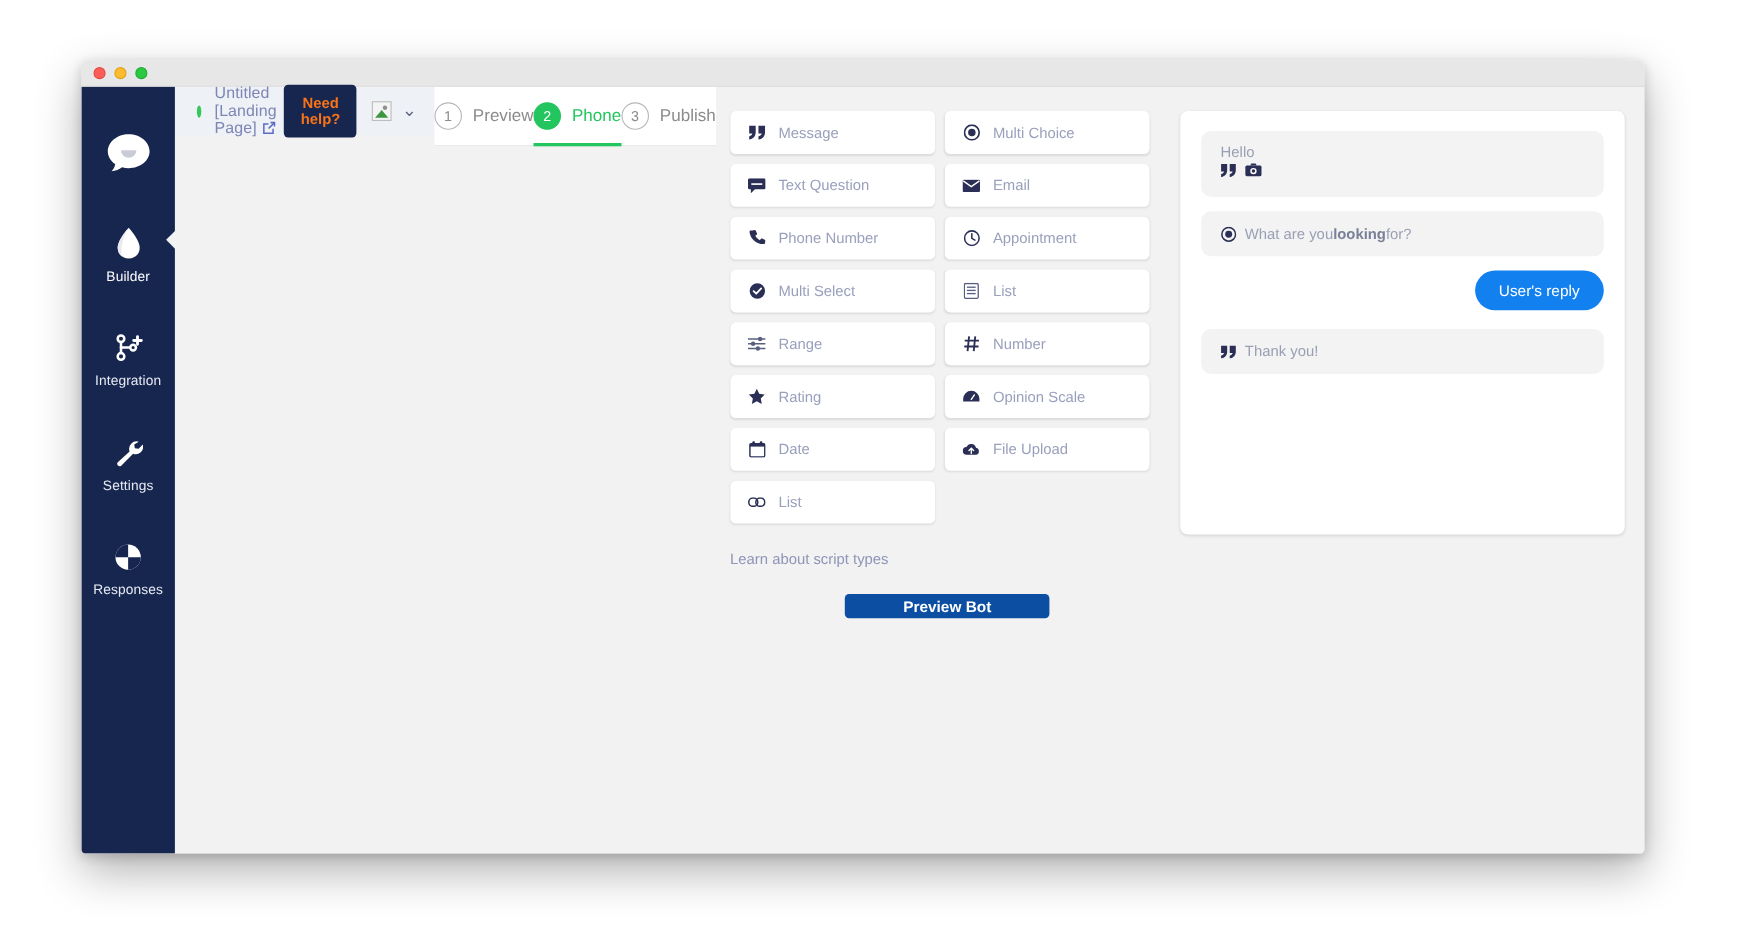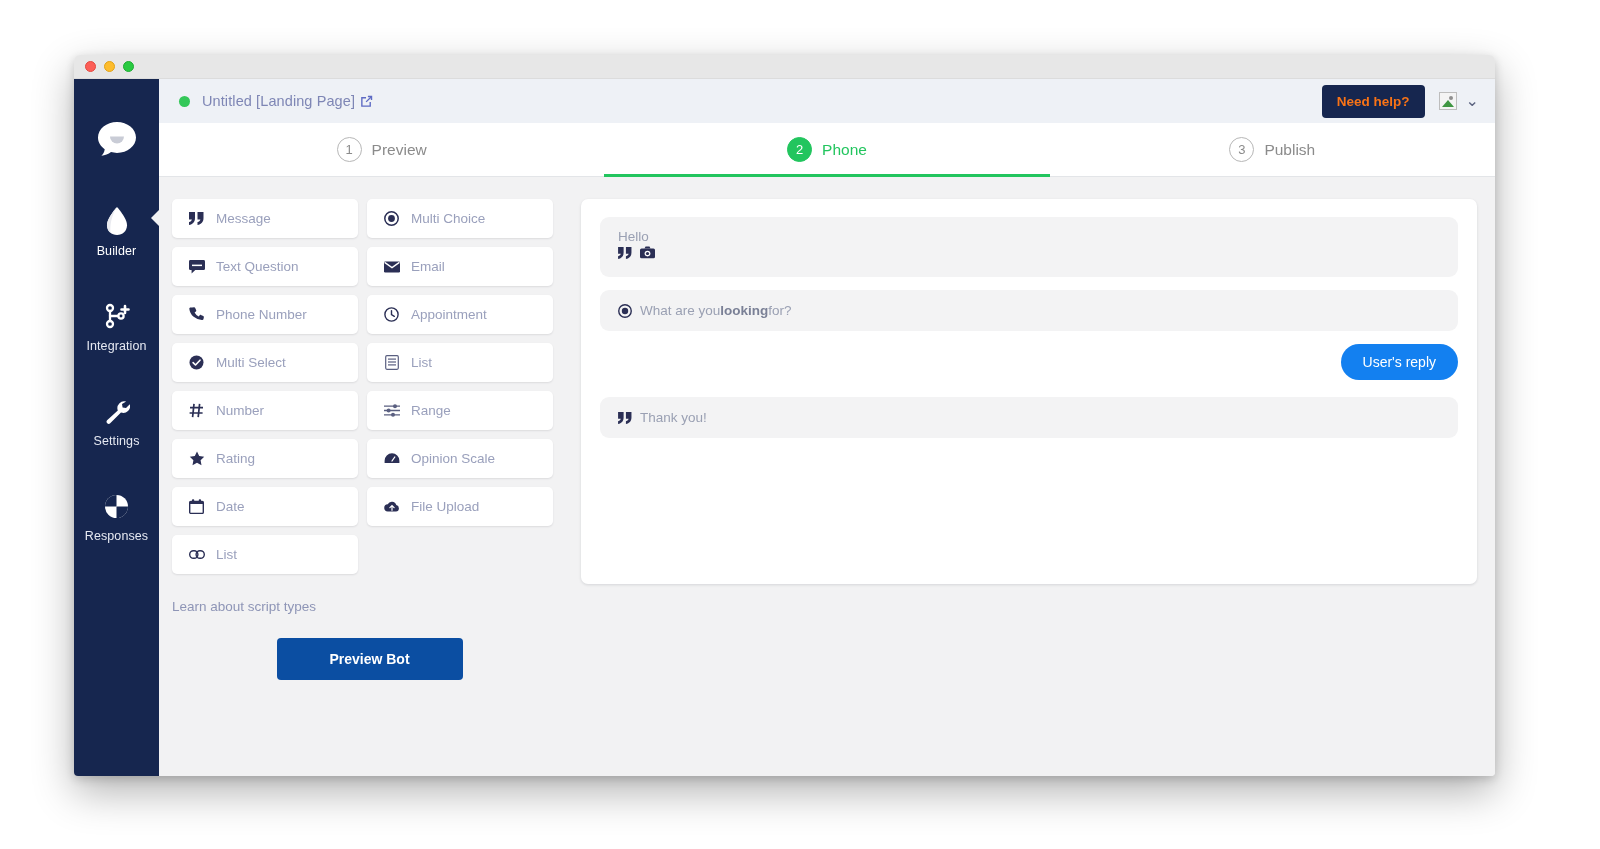--- a/index.html
+++ b/index.html
@@ -72,21 +72,21 @@
   .rail-pointer {
     position: absolute;
     right: -1px; top: 14px;
     width: 0; height: 0;
     border-top: 9px solid transparent;
     border-bottom: 9px solid transparent;
     border-right: 9px solid #f1f2f4;
   }
 
   
-  #pane { flex: 1; display: flex; flex-direction: column; background: #f2f2f3; min-width: 0; }
+  #pane { flex: 1; display: flex; flex-direction: row; background: #f2f2f3; min-width: 0; }
 
   #topbar {
     height: 44px;
     background: #eef1f6;
     display: flex; align-items: center;
     padding: 0 16px 0 20px;
     flex: 0 0 44px;
   }
   #status-dot { width: 11px; height: 11px; border-radius: 50%; background: #34c759; margin-right: 12px; }
   #doc-title {
@@ -192,21 +192,21 @@
     text-align: left;
     margin-top: 25px;
     font-size: 13.5px;
     color: #8e95b6;
     text-decoration: none;
     cursor: pointer;
   }
   #preview-bot {
     display: block;
     margin: 24px auto 0 auto;
-    width: 186px; height: 42px;
+    width: 186px; height: 22px;
     background: #0b4ea2;
     color: #ffffff;
     font-size: 14px; font-weight: bold;
     border: none; border-radius: 4px;
     cursor: pointer;
   }
 
   
   #script-card {
     flex: 1;
@@ -428,37 +428,37 @@
                     <rect x="3" y="3.5" width="8" height="1.2" fill="#5a5f80"></rect>
                     <rect x="3" y="6.4" width="8" height="1.2" fill="#5a5f80"></rect>
                     <rect x="3" y="9.3" width="8" height="1.2" fill="#5a5f80"></rect>
                   </svg>
                 </span>
               <span class="type-label">List</span>
             </div>
 
             <div class="type-card">
               <span class="type-icon">
-                  <svg width="15" height="15" viewBox="0 0 15 15">
-                    <path d="M5 .8 3.6 14.2M10.6.8 9.2 14.2M1 4.6h13M0.6 10h13" fill="none" stroke="#2b2f55" stroke-width="1.7"></path>
-                  </svg>
-                </span>
-              <span class="type-label">Number</span>
-            </div>
-
-            <div class="type-card">
-              <span class="type-icon">
                   <svg width="16" height="13" viewBox="0 0 16 13">
                     <path d="M0 2.2h16M0 6.5h16M0 10.8h16" stroke="#5a5f80" stroke-width="1.3"></path>
                     <circle cx="11" cy="2.2" r="2" fill="#5a5f80"></circle>
                     <circle cx="4.6" cy="6.5" r="2" fill="#5a5f80"></circle>
                     <circle cx="9" cy="10.8" r="2" fill="#5a5f80"></circle>
                   </svg>
                 </span>
               <span class="type-label">Range</span>
+            </div>
+
+            <div class="type-card">
+              <span class="type-icon">
+                  <svg width="15" height="15" viewBox="0 0 15 15">
+                    <path d="M5 .8 3.6 14.2M10.6.8 9.2 14.2M1 4.6h13M0.6 10h13" fill="none" stroke="#2b2f55" stroke-width="1.7"></path>
+                  </svg>
+                </span>
+              <span class="type-label">Number</span>
             </div>
 
             <div class="type-card">
               <span class="type-icon">
                   <svg width="16" height="15" viewBox="0 0 16 15">
                     <path d="M8 0.4 10.2 5l5 .7-3.6 3.5.9 5-4.5-2.4L3.5 14.2l.9-5L0.8 5.7 5.8 5z" fill="#2b2f55"></path>
                   </svg>
                 </span>
               <span class="type-label">Rating</span>
             </div>

